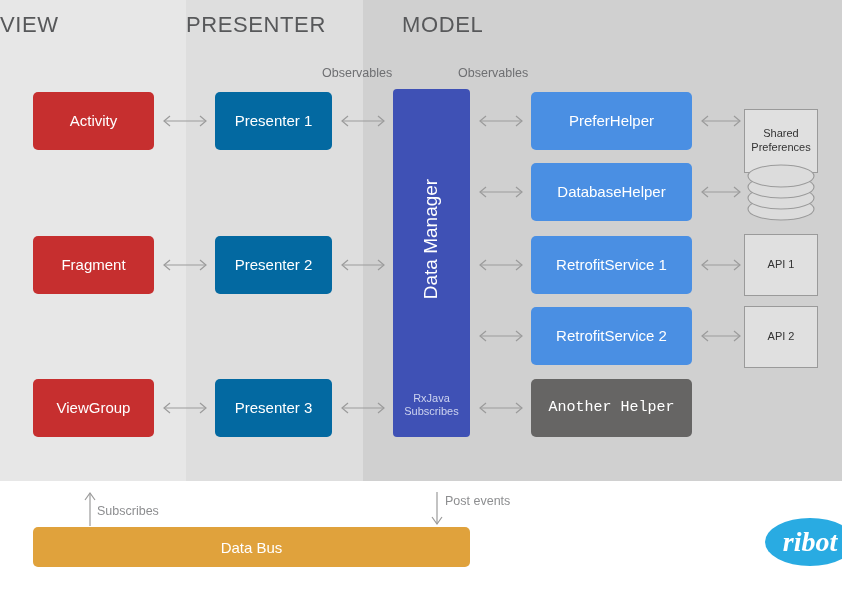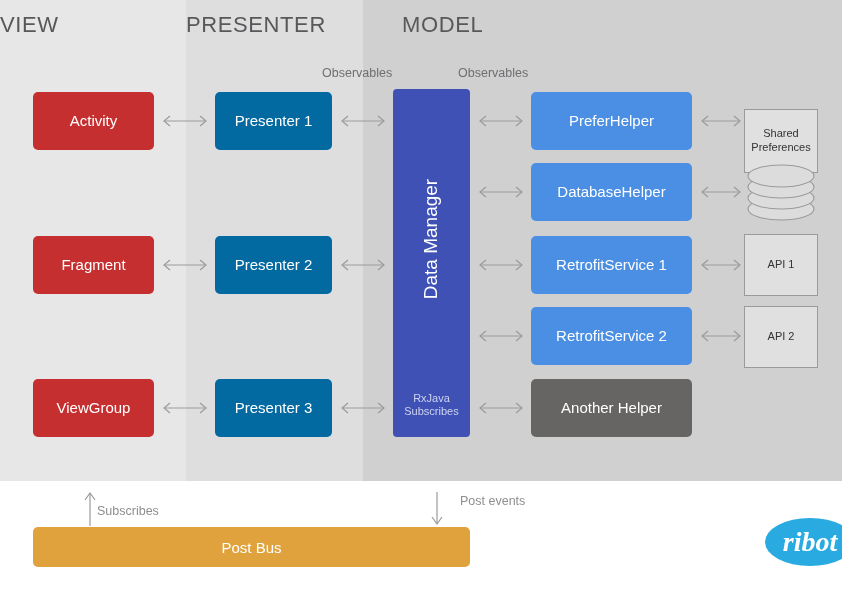--- a/index.html
+++ b/index.html
@@ -53,21 +53,21 @@
     justify-content: center;
     color: #ffffff;
     font-size: 15px;
     text-align: center;
     box-sizing: border-box;
     line-height: 1.2;
   }
   .node.red   { background: #c62f2f; }
   .node.green { background: #0369a1; }
   .node.blue  { background: #4a8fe3; }
-  .node.gray  { background: #666564; }
+  .node.gray  { background: #666564; font-family: Liberation Mono, monospace; }
 
   
   .node.view-node      { left: 33px;  width: 121px; height: 58px; text-align: center; }
   .node.presenter-node { left: 215px; width: 117px; height: 58px; }
   .node.model-node     { left: 531px; width: 161px; height: 58px; }
 
   .row1 { top: 92px; }
   .row2 { top: 163px; }
   .row3 { top: 236px; }
   .row4 { top: 307px; }
@@ -395,23 +395,23 @@
   <div class="bus-label" style="left:97px; top:504px;">Subscribes</div>
 
   <div class="arrow" style="left:427px; top:490px;">
     <svg width="20" height="38" viewBox="0 0 20 38">
         <g stroke="#9b9b9b" stroke-width="1.2" fill="none">
           <line x1="10" y1="2" x2="10" y2="34"></line>
           <polyline points="5,27 10,34 15,27"></polyline>
         </g>
       </svg>
   </div>
-  <div class="bus-label" style="left:460px; top:494px;">Post events</div>
-
-  <div class="event-bus">Post Bus</div>
+  <div class="bus-label" style="left:445px; top:494px;">Post events</div>
+
+  <div class="event-bus">Data Bus</div>
 
   <div class="logo">
     <svg width="92" height="56" viewBox="0 0 92 56">
       <ellipse cx="46" cy="28" rx="45" ry="24" fill="#29abe2"></ellipse>
       <text x="46" y="37" text-anchor="middle" font-family="Liberation Serif, serif" font-size="28" font-style="italic" font-weight="bold" fill="#ffffff">ribot</text>
     </svg>
   </div>
 
 </div>
 

